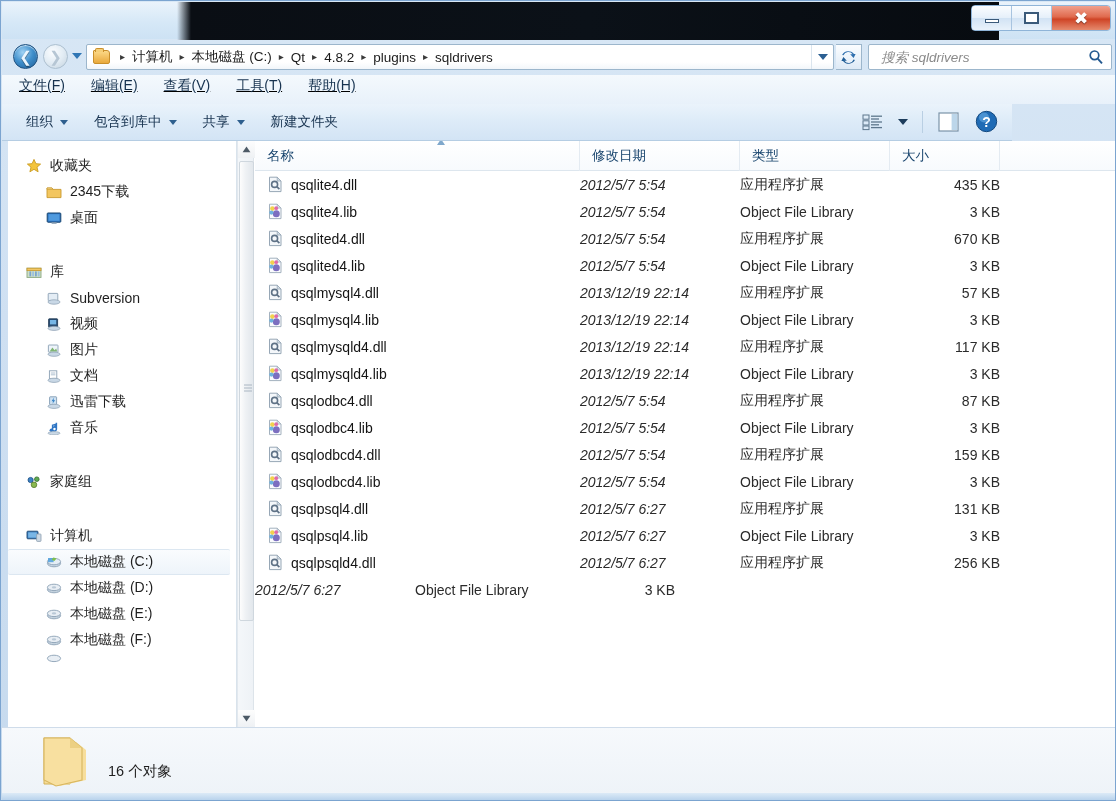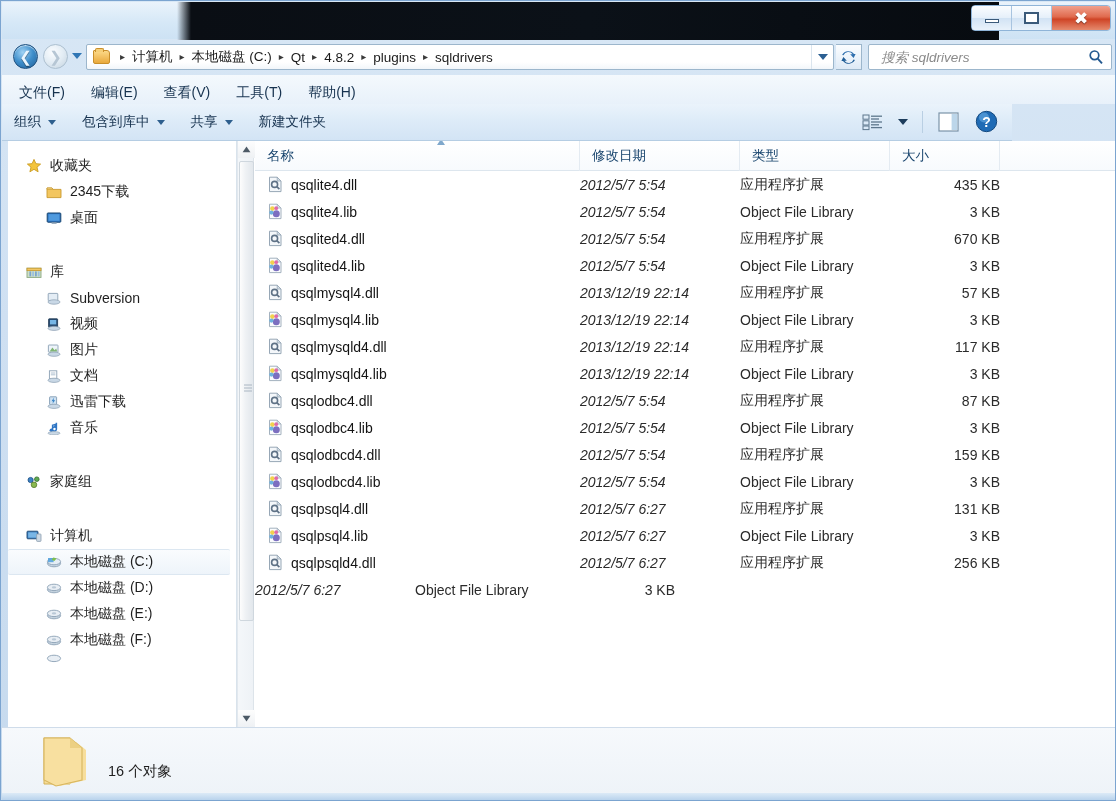--- a/index.html
+++ b/index.html
@@ -140,34 +140,34 @@
     padding-left: 12px;
   }
   #searchinput::placeholder { color:#8a8a8a; font-style: italic; opacity:1; }
   #searchicon { width: 30px; display:flex; align-items:center; justify-content:center; }
 
   
   #menubar {
     position: absolute; left: 1px; top: 74px;
     width: 1114px; height: 29px;
     background: linear-gradient(to bottom,#f4f9fd 0%, #e8f1fa 100%);
-    display: flex; align-items: flex-end; padding-left: 14px;
+    display: flex; align-items: flex-start; padding-left: 14px; text-decoration: underline;
   }
   .menuitem {
     font-size: 14px; color: #16324f; margin-right: 20px; padding: 2px 3px;
     white-space: nowrap;
   }
 
   
   #cmdbar {
     position: absolute; left: 1px; top: 103px;
     width: 1010px; height: 37px;
     background: linear-gradient(to bottom,#eaf3fb 0%, #ddebf8 48%, #d3e4f5 100%);
     border-bottom: 1px solid #b5cde3;
-    display: flex; align-items: center; padding-left: 12px;
+    display: flex; align-items: center; padding-left: 24px;
   }
   .cmdbtn {
     display: flex; align-items: center; font-size: 13.5px; color: #16324f;
     margin-right: 26px; white-space: nowrap;
   }
   .cmdbtn .caret {
     width:0;height:0;margin-left:7px;
     border-left:4px solid transparent;border-right:4px solid transparent;
     border-top:5px solid #2e5f8e;
   }

